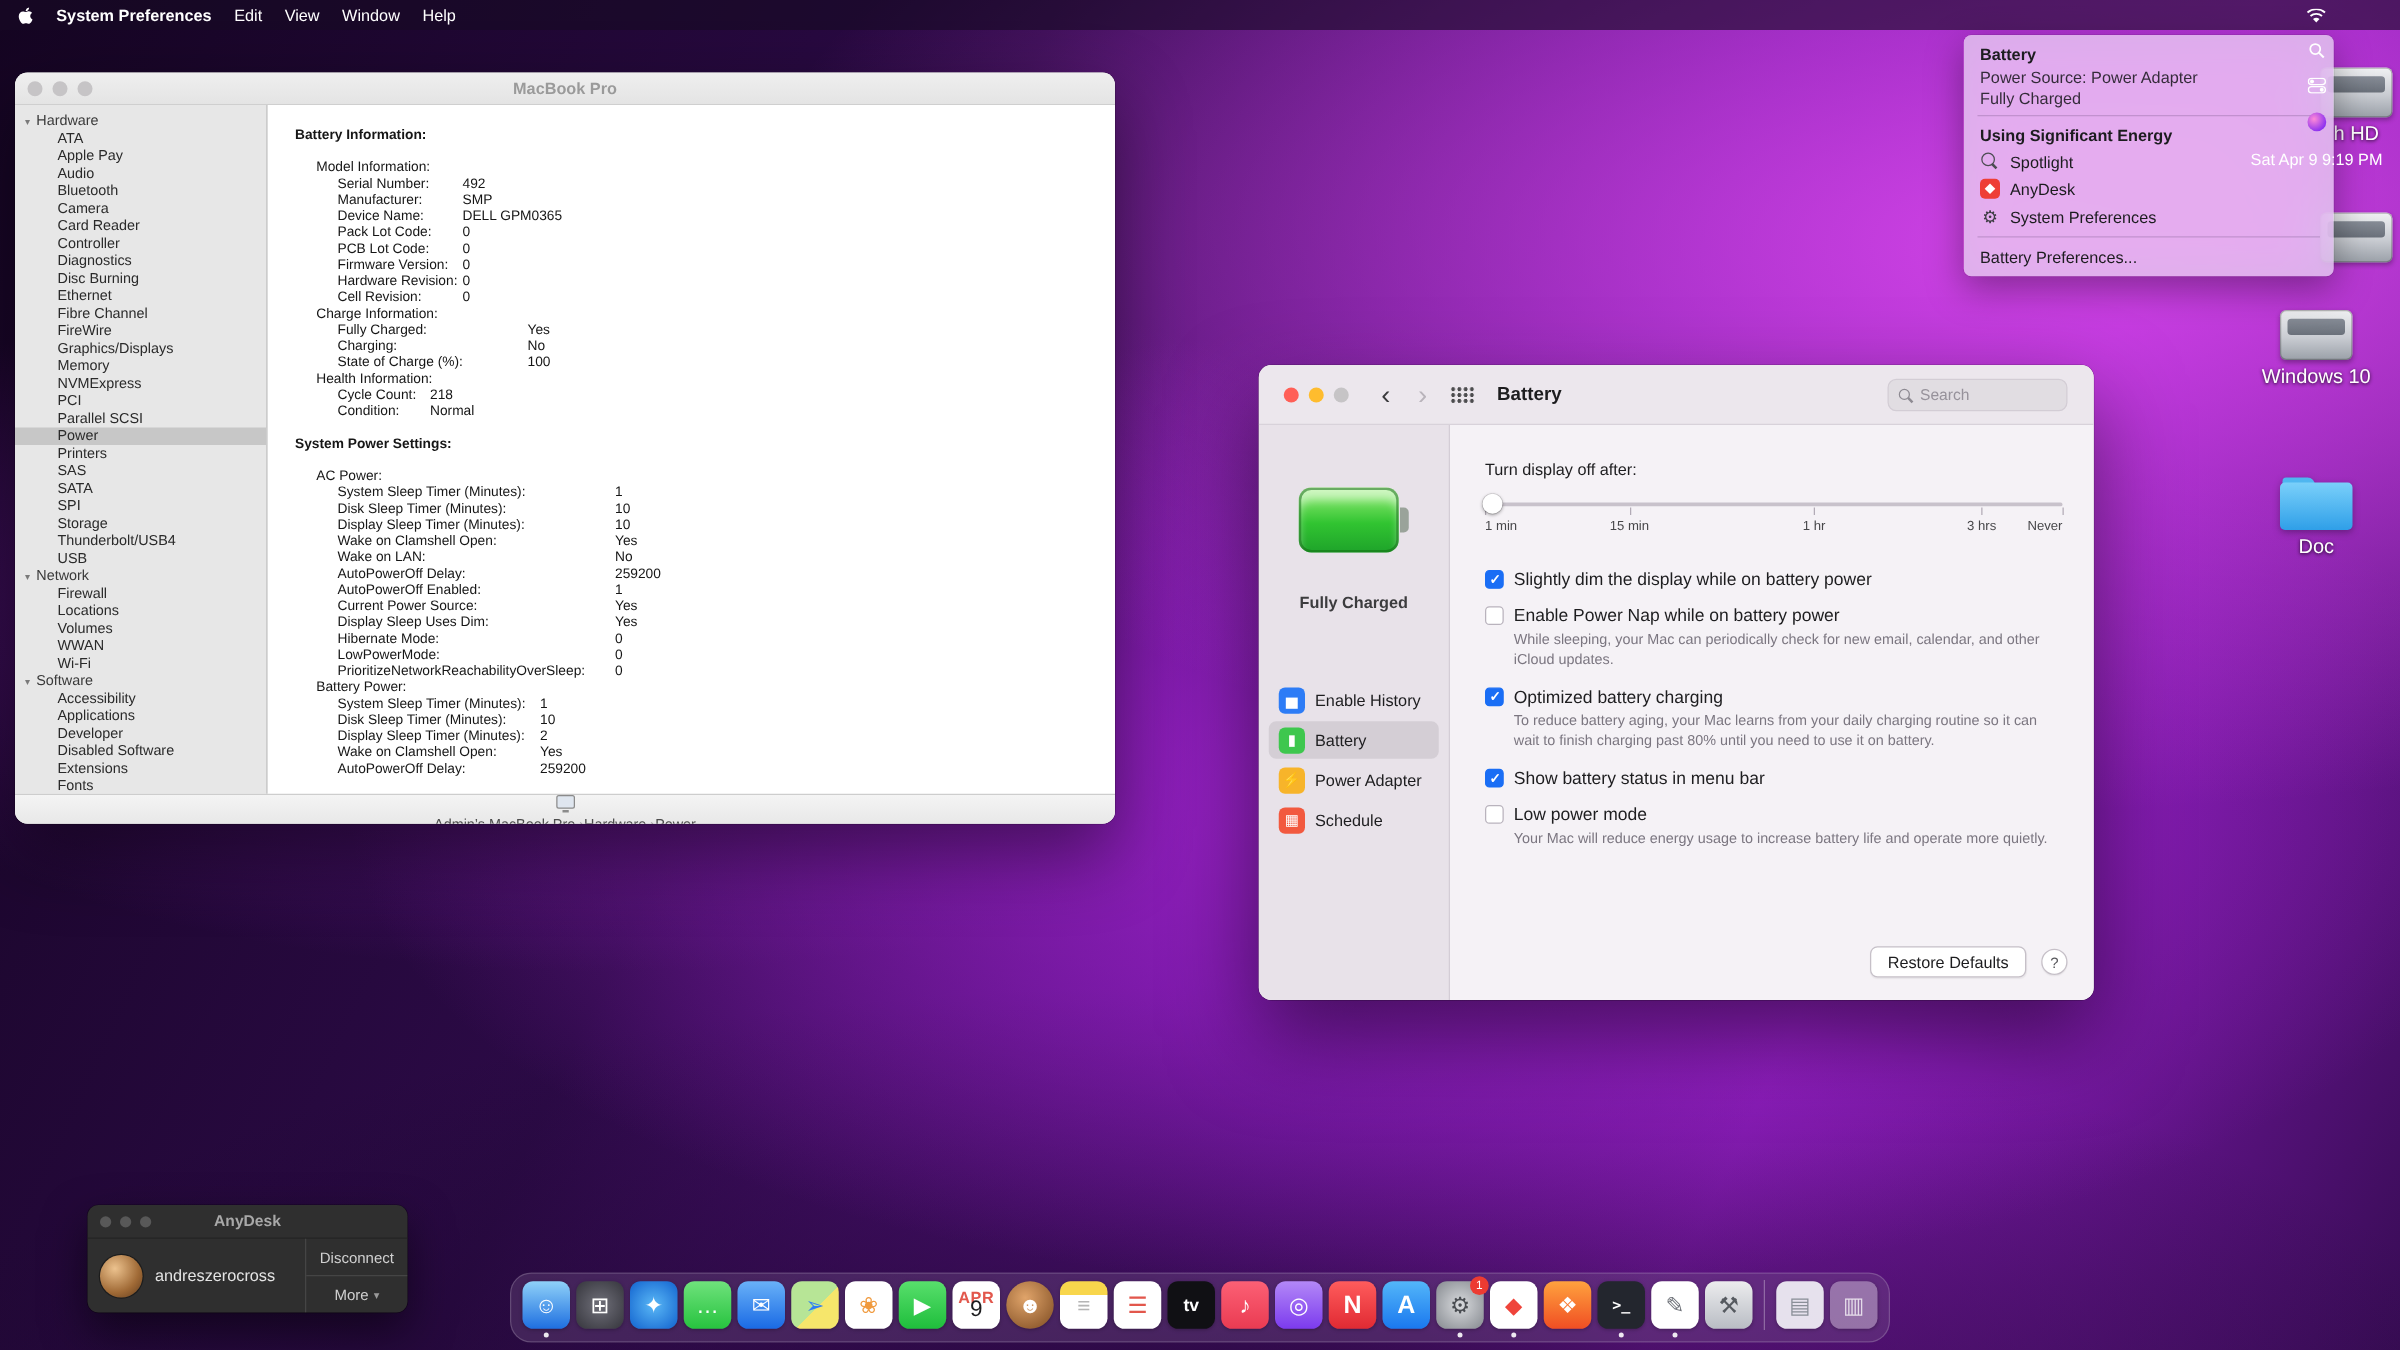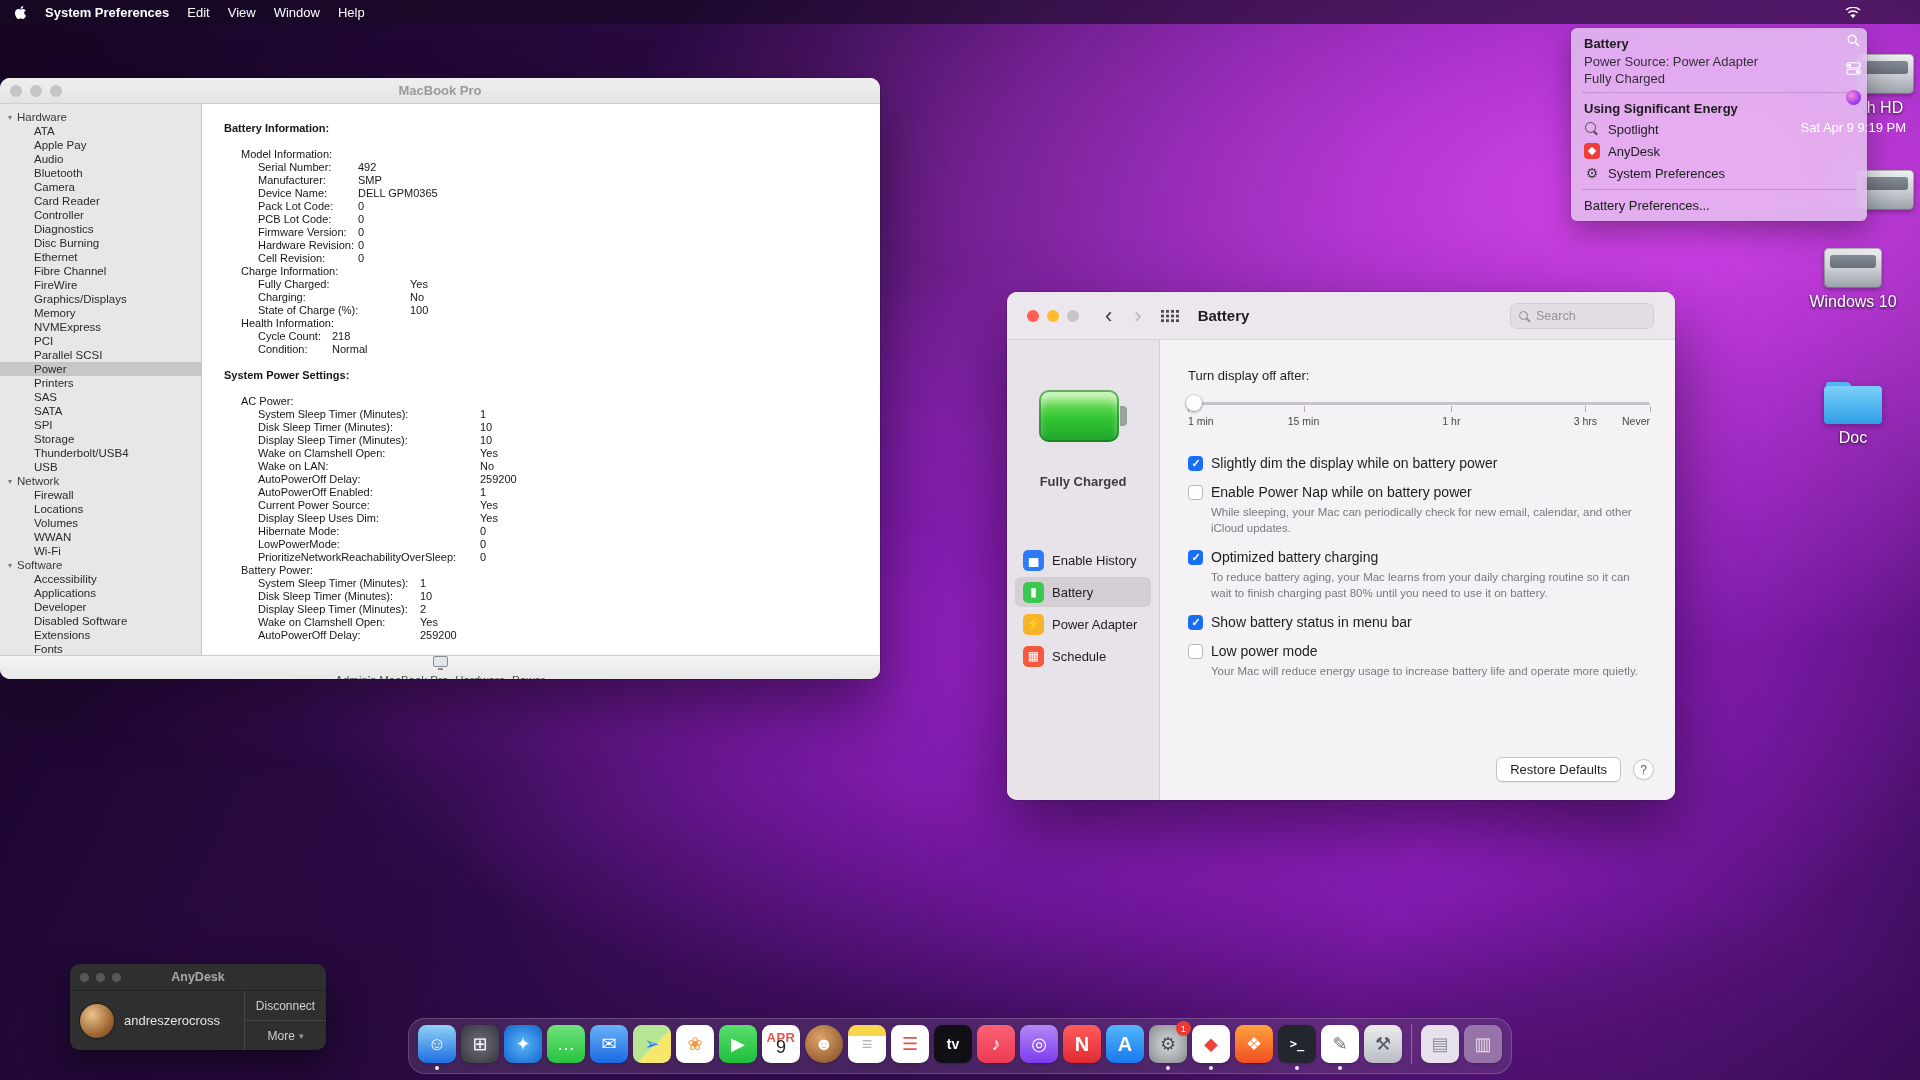--- a/index.html
+++ b/index.html
@@ -47,23 +47,23 @@
   .bm-ic[data-icon="anydesk"] { background:#ee3e36; border-radius:4px; }
   .bm-ic[data-icon="anydesk"]::after { content:""; width:6px; height:6px; background:#fff; transform:rotate(45deg); }
   .bm-ic[data-icon="system-preferences"]::after { content:"\2699"; font-size:14px; color:#3c3c42; }
 
   
   .tl { width:12px; height:12px; border-radius:50%; flex:none; }
   .tl.red { background:#ff5f57; } .tl.yellow { background:#febc2e; }
   .tl.gray { background:#c6c4c6; } .tl.darkgray { background:#585858; }
 
   
-  .si-win { position:absolute; z-index:10; left:0; top:58px; width:880px; height:601px;
+  .si-win { position:absolute; z-index:10; left:12px; top:58px; width:880px; height:601px;
     border-radius:10px; overflow:hidden; background:#fff;
-    box-shadow:0 25px 60px rgba(0,0,0,0.45), 0 0 0 0.5px rgba(0,0,0,0.25);margin-top:20px; }
+    box-shadow:0 25px 60px rgba(0,0,0,0.45), 0 0 0 0.5px rgba(0,0,0,0.25); }
   .si-titlebar { position:absolute; left:0; top:0; right:0; height:26px;
     background:linear-gradient(180deg,#efefef,#e4e4e4); border-bottom:1px solid #cfcfcf;
     display:flex; align-items:center; padding:0 10px; }
   .si-lights { display:flex; gap:8px; }
   .si-title { position:absolute; left:0; right:0; text-align:center; color:#9a9a9a; font-size:13px; font-weight:700; pointer-events:none; }
   .si-side { position:absolute; left:0; top:26px; bottom:24px; width:202px; background:#e7e7e7;
     border-right:1px solid #c4c4c4; padding-top:6px; overflow:hidden; font-size:11.5px; }
   .si-group-row { height:14px; display:flex; align-items:center; gap:5px; padding-left:8px; color:#3a3a3a; }
   .tri { font-size:8px; color:#7a7a7a; }
   .si-item { height:14px; line-height:14px; padding-left:34px; color:#2a2a2a; white-space:nowrap; }

